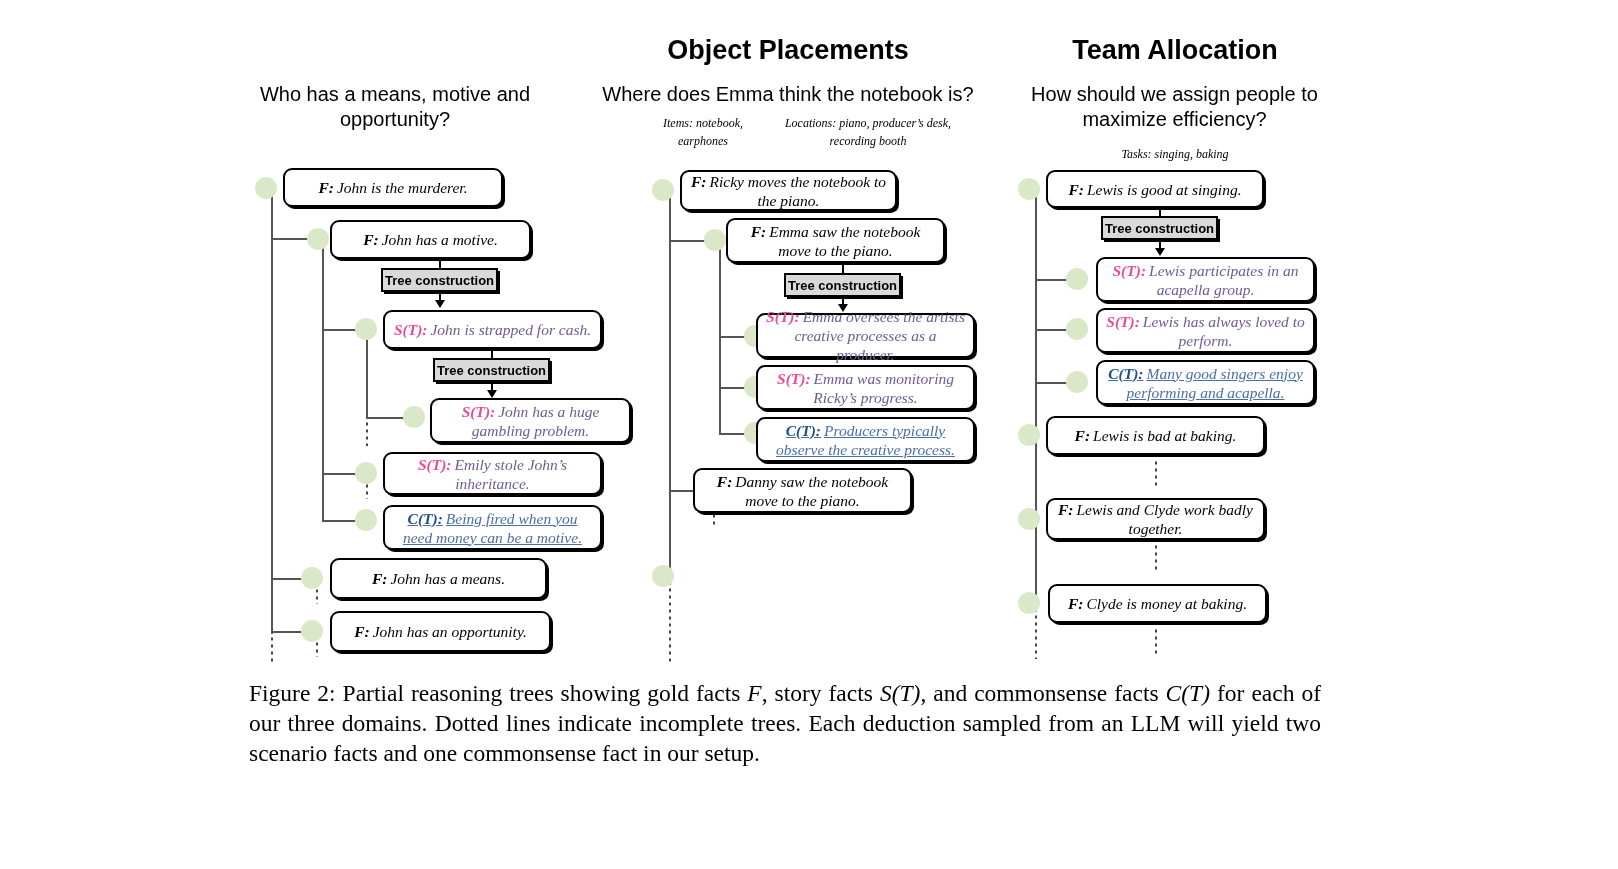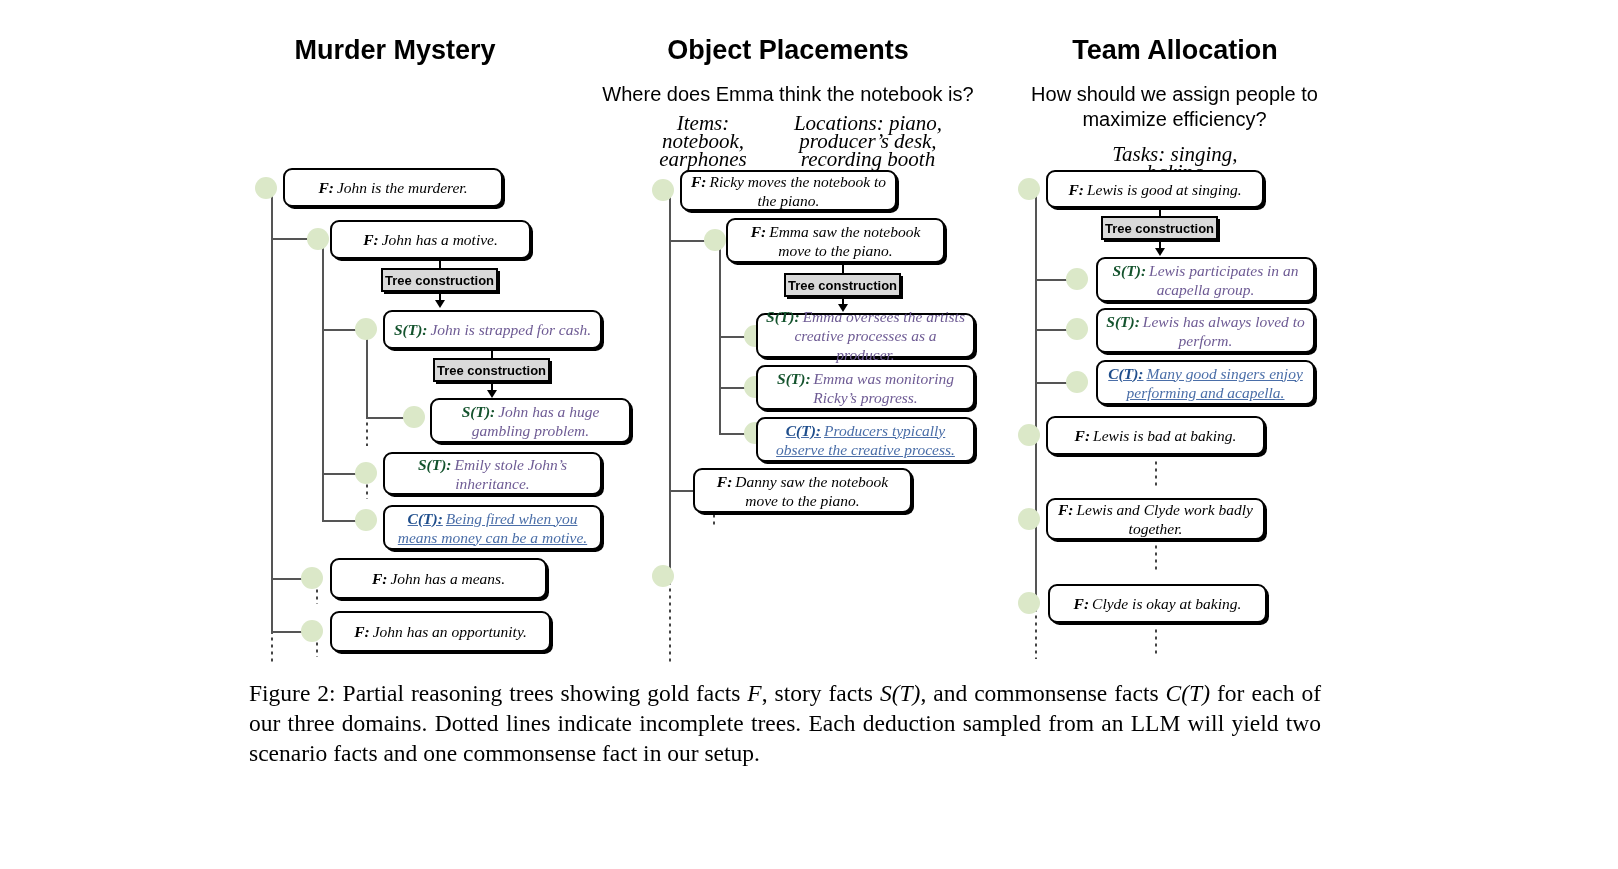--- a/index.html
+++ b/index.html
@@ -1,31 +1,31 @@
 <!DOCTYPE html>
 <html><head>
 <meta charset="utf-8">
 <style>
   html,body{margin:0;padding:0;background:#fff;}
   body{width:1618px;height:869px;font-family:"Liberation Sans",sans-serif;color:#000;position:relative;overflow:hidden;}
   #fig{position:absolute;left:0;top:0;width:1618px;height:869px;}
 
   .col-title{position:absolute;text-align:center;font-family:"Liberation Sans",sans-serif;font-weight:bold;font-size:27px;letter-spacing:0px;color:#000;}
   .col-sub{position:absolute;text-align:center;font-family:"Liberation Sans",sans-serif;font-size:20px;line-height:25px;color:#000;}
-  .col-meta{position:absolute;text-align:center;font-family:"Liberation Serif",serif;font-style:italic;font-size:21px;line-height:18px;color:#000;}
+  .col-meta{position:absolute;text-align:center;font-family:"Liberation Serif",serif;font-style:italic;font-size:12px;line-height:18px;color:#000;}
 
   .node{position:absolute;box-sizing:border-box;border:2px solid #000;border-radius:9px;background:#fff;
         box-shadow:2.5px 2.5px 0 -0.5px #000;
         display:flex;align-items:center;justify-content:center;text-align:center;
         font-family:"Liberation Serif",serif;font-style:italic;font-size:15.5px;line-height:19px;padding:2px 8px;}
   .node .tag{font-weight:bold;font-style:italic;margin-right:3px;}
   .node.f{color:#000;}
   .node.f .tag{color:#000;}
   .node.s{color:#6e5b94;}
-  .node.s .tag{color:#14532d;}
+  .node.s .tag{color:#ec4899;}
   .node.c{color:#4a6ea8;text-decoration:underline;}
   .node.c .tag{color:#1f4e8c;}
 
   .tc{position:absolute;box-sizing:border-box;border:2px solid #000;background:#d9d9d9;
       box-shadow:2.5px 2.5px 0 -0.5px #000;
       display:flex;align-items:center;justify-content:center;
       font-family:"Liberation Sans",sans-serif;font-weight:bold;font-size:13px;color:#000;white-space:nowrap;padding:0 7px;}
 
   .dot{position:absolute;border-radius:50%;background:#dbe8c8;}
 
@@ -36,21 +36,21 @@
   .arrowhead{position:absolute;width:0;height:0;border-left:5px solid transparent;border-right:5px solid transparent;border-top:8px solid #000;}
 
   .caption{position:absolute;font-family:"Liberation Serif",serif;font-size:23.5px;line-height:30px;color:#000;text-align:justify;}
   .mi{font-style:italic;font-family:"Liberation Serif",serif;}
 </style>
 </head>
 <body>
 
 <div id="fig">
 
-  <div class="col-title" style="left:220px;top:35px;width:350px;">Murder Mystery</div>
+  <div class="col-sub" style="left:250px;top:82px;width:290px;">Who has a means, motive and opportunity?</div>
 
   <div class="vline" style="left:271px;top:188px;height:446px;"></div>
   <div class="hline" style="left:271px;top:238px;width:52px;"></div>
   <div class="hline" style="left:271px;top:578px;width:46px;"></div>
   <div class="hline" style="left:271px;top:631px;width:46px;"></div>
   <div class="dotline" style="left:271px;top:634px;height:28px;"></div>
 
   <div class="vline" style="left:322px;top:238px;height:282px;"></div>
   <div class="hline" style="left:322px;top:329px;width:44px;"></div>
   <div class="hline" style="left:322px;top:473px;width:44px;"></div>
@@ -94,21 +94,21 @@
   <div class="tc" style="left:433px;top:358px;width:117px;height:24px;">
     <span>Tree construction</span>
   </div>
   <div class="node s" style="left:430px;top:398px;width:201px;height:45px;">
     <span><span class="tag">S(T):</span><span>John has a huge gambling problem.</span></span>
   </div>
   <div class="node s" style="left:383px;top:452px;width:219px;height:43px;">
     <span><span class="tag">S(T):</span><span>Emily stole John’s inheritance.</span></span>
   </div>
   <div class="node c" style="left:383px;top:505px;width:219px;height:45px;">
-    <span><span class="tag">C(T):</span><span>Being fired when you means money can be a motive.</span></span>
+    <span><span class="tag">C(T):</span><span>Being fired when you need money can be a motive.</span></span>
   </div>
   <div class="node f" style="left:330px;top:558px;width:217px;height:41px;">
     <span><span class="tag">F:</span><span>John has a means.</span></span>
   </div>
   <div class="node f" style="left:330px;top:611px;width:221px;height:41px;">
     <span><span class="tag">F:</span><span>John has an opportunity.</span></span>
   </div>
 
   <div class="col-title" style="left:613px;top:35px;width:350px;">Object Placements</div>
   <div class="col-sub" style="left:590px;top:82px;width:396px;">Where does Emma think the notebook is?</div>
@@ -201,20 +201,20 @@
   <div class="node c" style="left:1096px;top:360px;width:219px;height:45px;">
     <span><span class="tag">C(T):</span><span>Many good singers enjoy performing and acapella.</span></span>
   </div>
   <div class="node f" style="left:1046px;top:416px;width:219px;height:39px;">
     <span><span class="tag">F:</span><span>Lewis is bad at baking.</span></span>
   </div>
   <div class="node f" style="left:1046px;top:498px;width:219px;height:42px;">
     <span><span class="tag">F:</span><span>Lewis and Clyde work badly together.</span></span>
   </div>
   <div class="node f" style="left:1048px;top:584px;width:219px;height:39px;">
-    <span><span class="tag">F:</span><span>Clyde is okay at baking.</span></span>
+    <span><span class="tag">F:</span><span>Clyde is money at baking.</span></span>
   </div>
 
   <div class="caption" style="left:249px;top:678px;width:1072px;">
     <span>Figure 2:</span><span>  Partial reasoning trees showing gold facts </span><span class="mi">F</span><span>, story facts </span><span class="mi">S(T)</span><span>, and commonsense facts </span><span class="mi">C(T)</span><span> for each of our three domains. Dotted lines indicate incomplete trees. Each deduction sampled from an LLM will yield two scenario facts and one commonsense fact in our setup.</span>
   </div>
 
 </div>
 
 </body></html>

